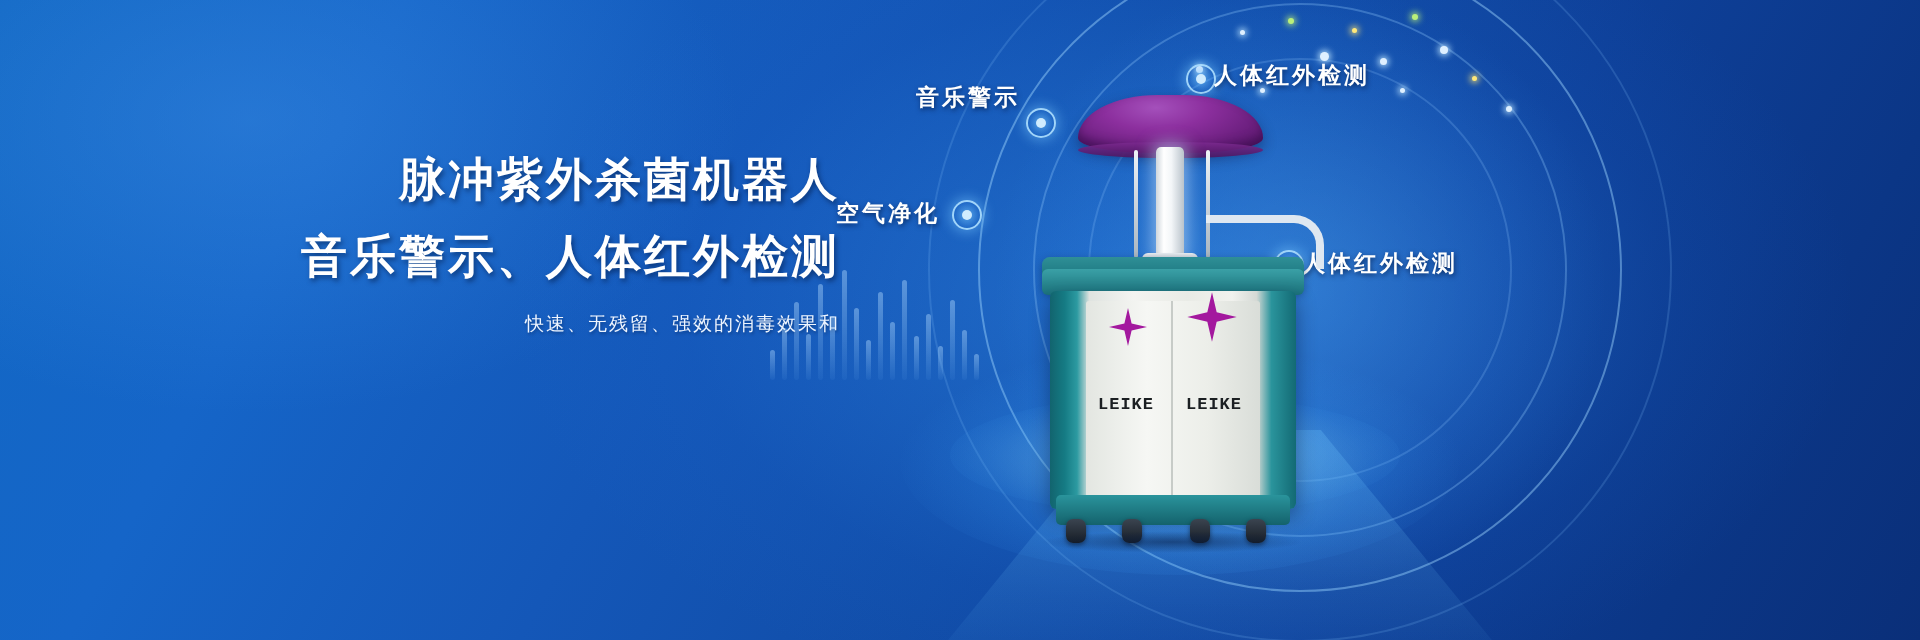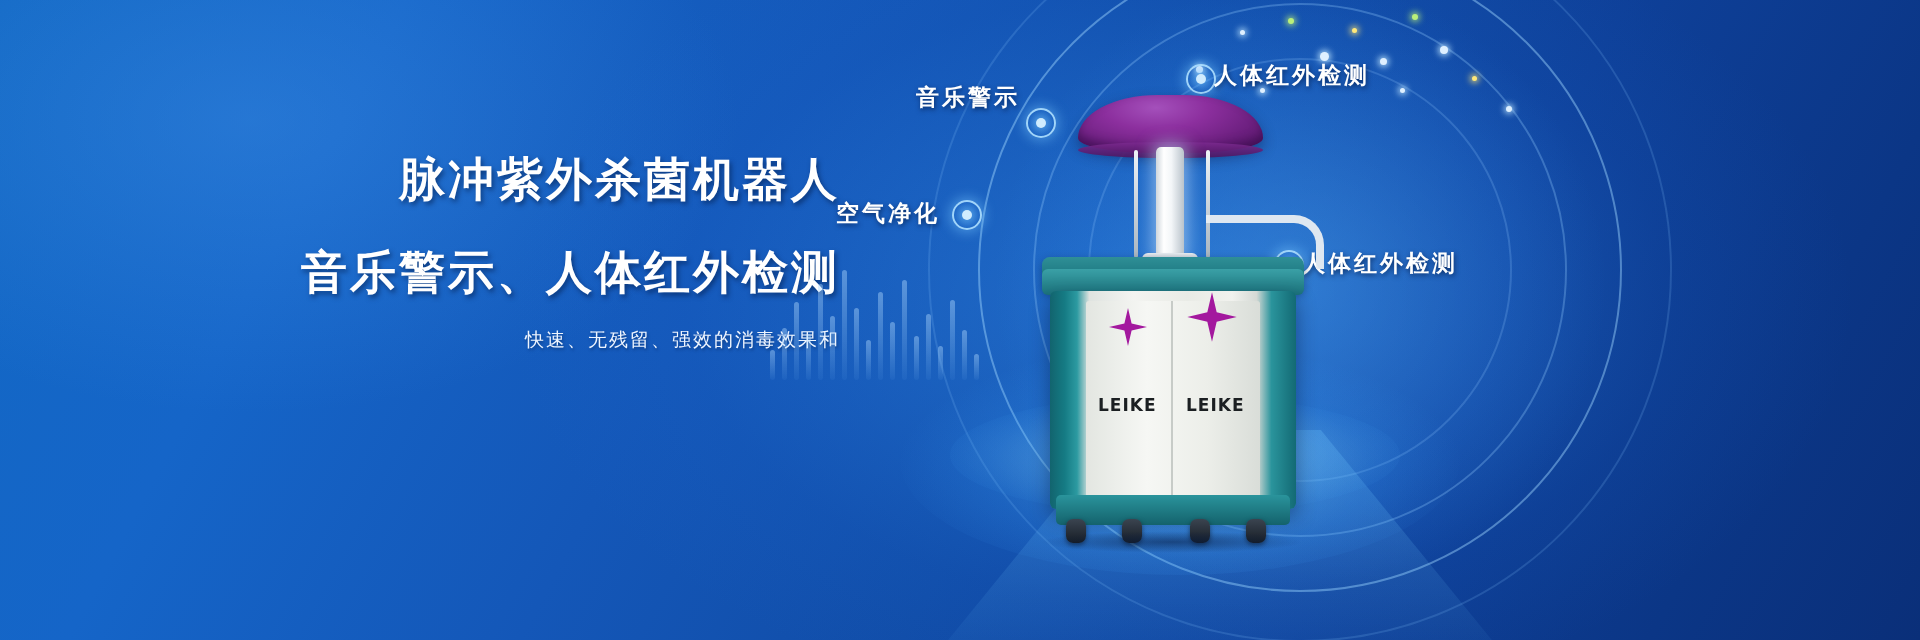--- a/index.html
+++ b/index.html
@@ -13,21 +13,21 @@
       linear-gradient(118deg,#1268c4 0%,#1565c8 18%,#1457b8 38%,#114da8 55%,#0e4099 72%,#0b3686 88%,#0a2f79 100%);
   }
 
   
   .copy{position:absolute;left:140px;top:150px;width:700px;text-align:right;}
   .title-1,.title-2{
     color:#ffffff;font-size:46px;line-height:1.28;letter-spacing:3px;
     font-weight:700;white-space:nowrap;
     text-shadow:2px 3px 5px rgba(2,24,66,.55);
   }
-  .title-2{margin-top:34px;}
+  .title-2{margin-top:18px;}
   .desc{margin-top:18px;}
   .desc-line{
     color:#eef5ff;font-size:19px;line-height:2.0;letter-spacing:2px;
     white-space:nowrap;text-shadow:1px 2px 3px rgba(3,28,74,.45);
   }
 
   
   .wave{position:absolute;left:770px;top:250px;width:210px;height:130px;
         display:flex;align-items:flex-end;gap:7px;opacity:.45;}
   .wave i{display:block;width:5px;border-radius:3px;
@@ -56,21 +56,21 @@
         box-shadow:0 0 12px 3px rgba(120,200,255,.45);}
   .node::after{content:"";position:absolute;left:50%;top:50%;width:10px;height:10px;margin:-5px 0 0 -5px;
         border-radius:50%;background:rgba(215,240,255,.95);}
 
   
   .hot-label{position:absolute;color:#ffffff;font-size:23px;font-weight:700;
              letter-spacing:3px;white-space:nowrap;
              text-shadow:1px 2px 5px rgba(2,22,62,.7);}
 
   
-  .device{position:absolute;left:1030px;top:95px;width:290px;height:420px;}
+  .device{position:absolute;left:1030px;top:95px;width:290px;height:420px;font-family:Liberation Mono, monospace;}
   .base-glow{position:absolute;left:-130px;top:250px;width:560px;height:230px;
     background:radial-gradient(ellipse at 50% 55%, rgba(120,210,255,.40) 0%, rgba(60,160,250,.16) 48%, rgba(0,0,0,0) 72%);
     border-radius:50%;}
   .floor-ellipse{position:absolute;left:-80px;top:300px;width:450px;height:120px;border-radius:50%;
     background:radial-gradient(ellipse,rgba(140,215,255,.35),rgba(70,170,250,.06) 70%);}
 
   .lamp-head{position:absolute;left:48px;top:0;width:185px;height:58px;
     border-radius:50% 50% 46% 46%/ 86% 86% 30% 30%;
     background:radial-gradient(ellipse at 42% 22%, #a450bb 0%, #8c2f9e 34%, #6b1f7e 70%, #561666 100%);
     box-shadow:0 6px 14px rgba(10,20,60,.45), inset 0 -6px 10px rgba(40,6,60,.5);}

